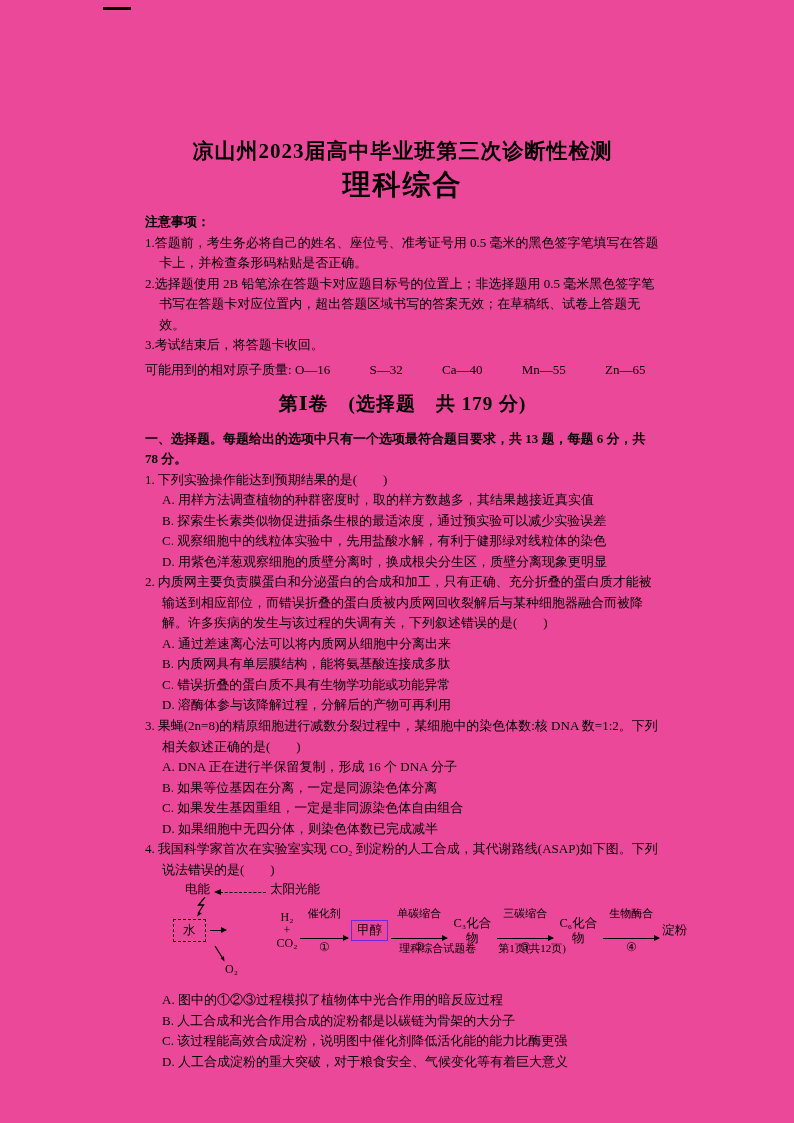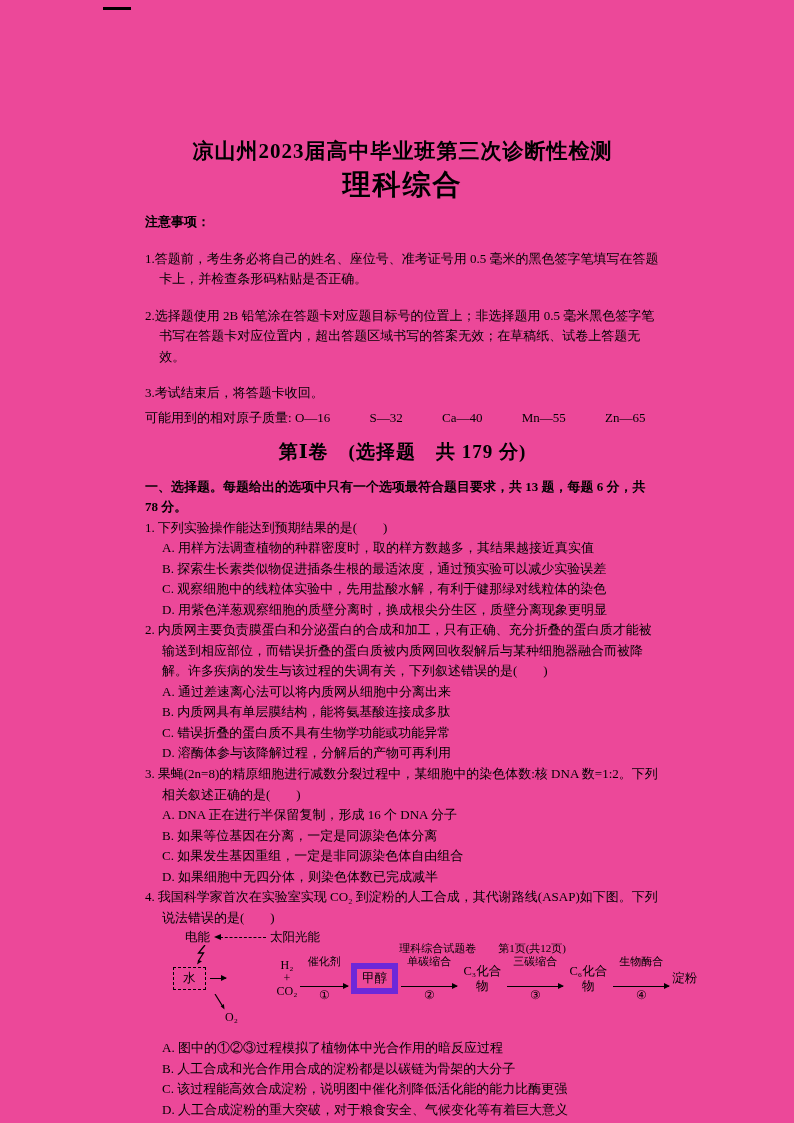--- a/index.html
+++ b/index.html
@@ -16,54 +16,54 @@
     padding:138px 134px 0 145px;
     overflow:hidden;
   }
   p { margin:0; }
   .bold { font-weight:700; }
   .scan-mark { position:absolute; left:103px; top:7px; width:28px; height:3px; background:#000; }
 
   .page-title { font-size:21px; font-weight:700; text-align:center; margin:0; line-height:1.3; letter-spacing:1px; }
   .page-subtitle { font-size:28px; font-weight:700; text-align:center; margin:2px 0 10px 0; line-height:1.25; letter-spacing:2px; }
 
-  .intro .note { padding-left:1.1em; text-indent:-1.1em;margin-top:16px; }
+  .intro .note { padding-left:1.1em; text-indent:-1.1em; }
   .masses { margin-top:4px; }
   .masses .mass { margin-right:36px; }
   .masses .mass:last-child { margin-right:0; }
 
   .section-title { font-size:19px; font-weight:700; text-align:center; margin:8px 0 10px 0; letter-spacing:1px; }
   .sel-instruction { font-weight:700; }
 
   .question { margin:0; }
   .q-stem { padding-left:17px; text-indent:-17px; }
   .q-num { margin-right:3px; }
   .q-opt { padding-left:17px; }
 
   
   .diagram { position:relative; height:104px; margin:2px 0 4px 28px; font-size:12.5px; line-height:1.2; }
-  .dg-top { position:absolute; left:12px; top:0; display:flex; align-items:center; white-space:nowrap; }
+  .dg-top { position:absolute; left:12px; top:0; display:flex; align-items:flex-end; white-space:nowrap; }
   .dg-dashed-arrow { position:relative; width:52px; height:9px; margin:0 4px; display:inline-block; }
   .dg-dashed-arrow .line { position:absolute; top:4px; left:6px; right:0; border-top:1px dashed #000; }
   .dg-dashed-arrow::before { content:''; position:absolute; left:0; top:1px;
     border-right:7px solid #000; border-top:3.5px solid transparent; border-bottom:3.5px solid transparent; }
   .dg-bolt { position:absolute; left:22px; top:15px; }
   .dg-chain { position:absolute; left:0; top:26px; display:flex; align-items:center; white-space:nowrap; }
   .dg-water { border:1px dashed #000; padding:3px 9px; }
   .dg-arrow-sm { position:relative; width:16px; height:1px; background:#000; margin:0 3px 0 4px; display:inline-block; }
   .dg-arrow-sm::after, .dg-step .ln::after { content:''; position:absolute; right:-1px; top:-3.5px;
     border-left:6px solid #000; border-top:3.5px solid transparent; border-bottom:3.5px solid transparent; }
   .dg-stack { display:flex; flex-direction:column; align-items:center; font-size:12px; line-height:1.12;margin-left:48px; }
   .dg-step { display:flex; flex-direction:column; align-items:center; margin:0 3px; }
   .dg-step .lbl { font-size:11px; line-height:1; margin-bottom:19px; }
   .dg-step .ln { position:relative; align-self:stretch; height:1px; background:#000; }
   .dg-step .num { font-size:12px; line-height:1; margin-top:2px; }
   .dg-step.w1 { min-width:48px; }
   .dg-step.w2 { min-width:56px; }
-  .dg-box { border:6px solid #6d28d9; padding:2px 5px; }
+  .dg-box { border:1px solid #6d28d9; padding:2px 5px; }
   .dg-node2 { display:inline-block; width:44px; text-align:center; word-break:break-all; white-space:normal; line-height:1.15; }
   .dg-o2-arrow { position:absolute; left:40px; top:64px; }
   .dg-o2 { position:absolute; left:52px; top:80px; font-size:12px; }
 
   .page-footer { position:absolute; top:940px; right:228px; font-size:11px; white-space:nowrap; }
 </style>
 </head>
 <body>
 
 <div class="page">

